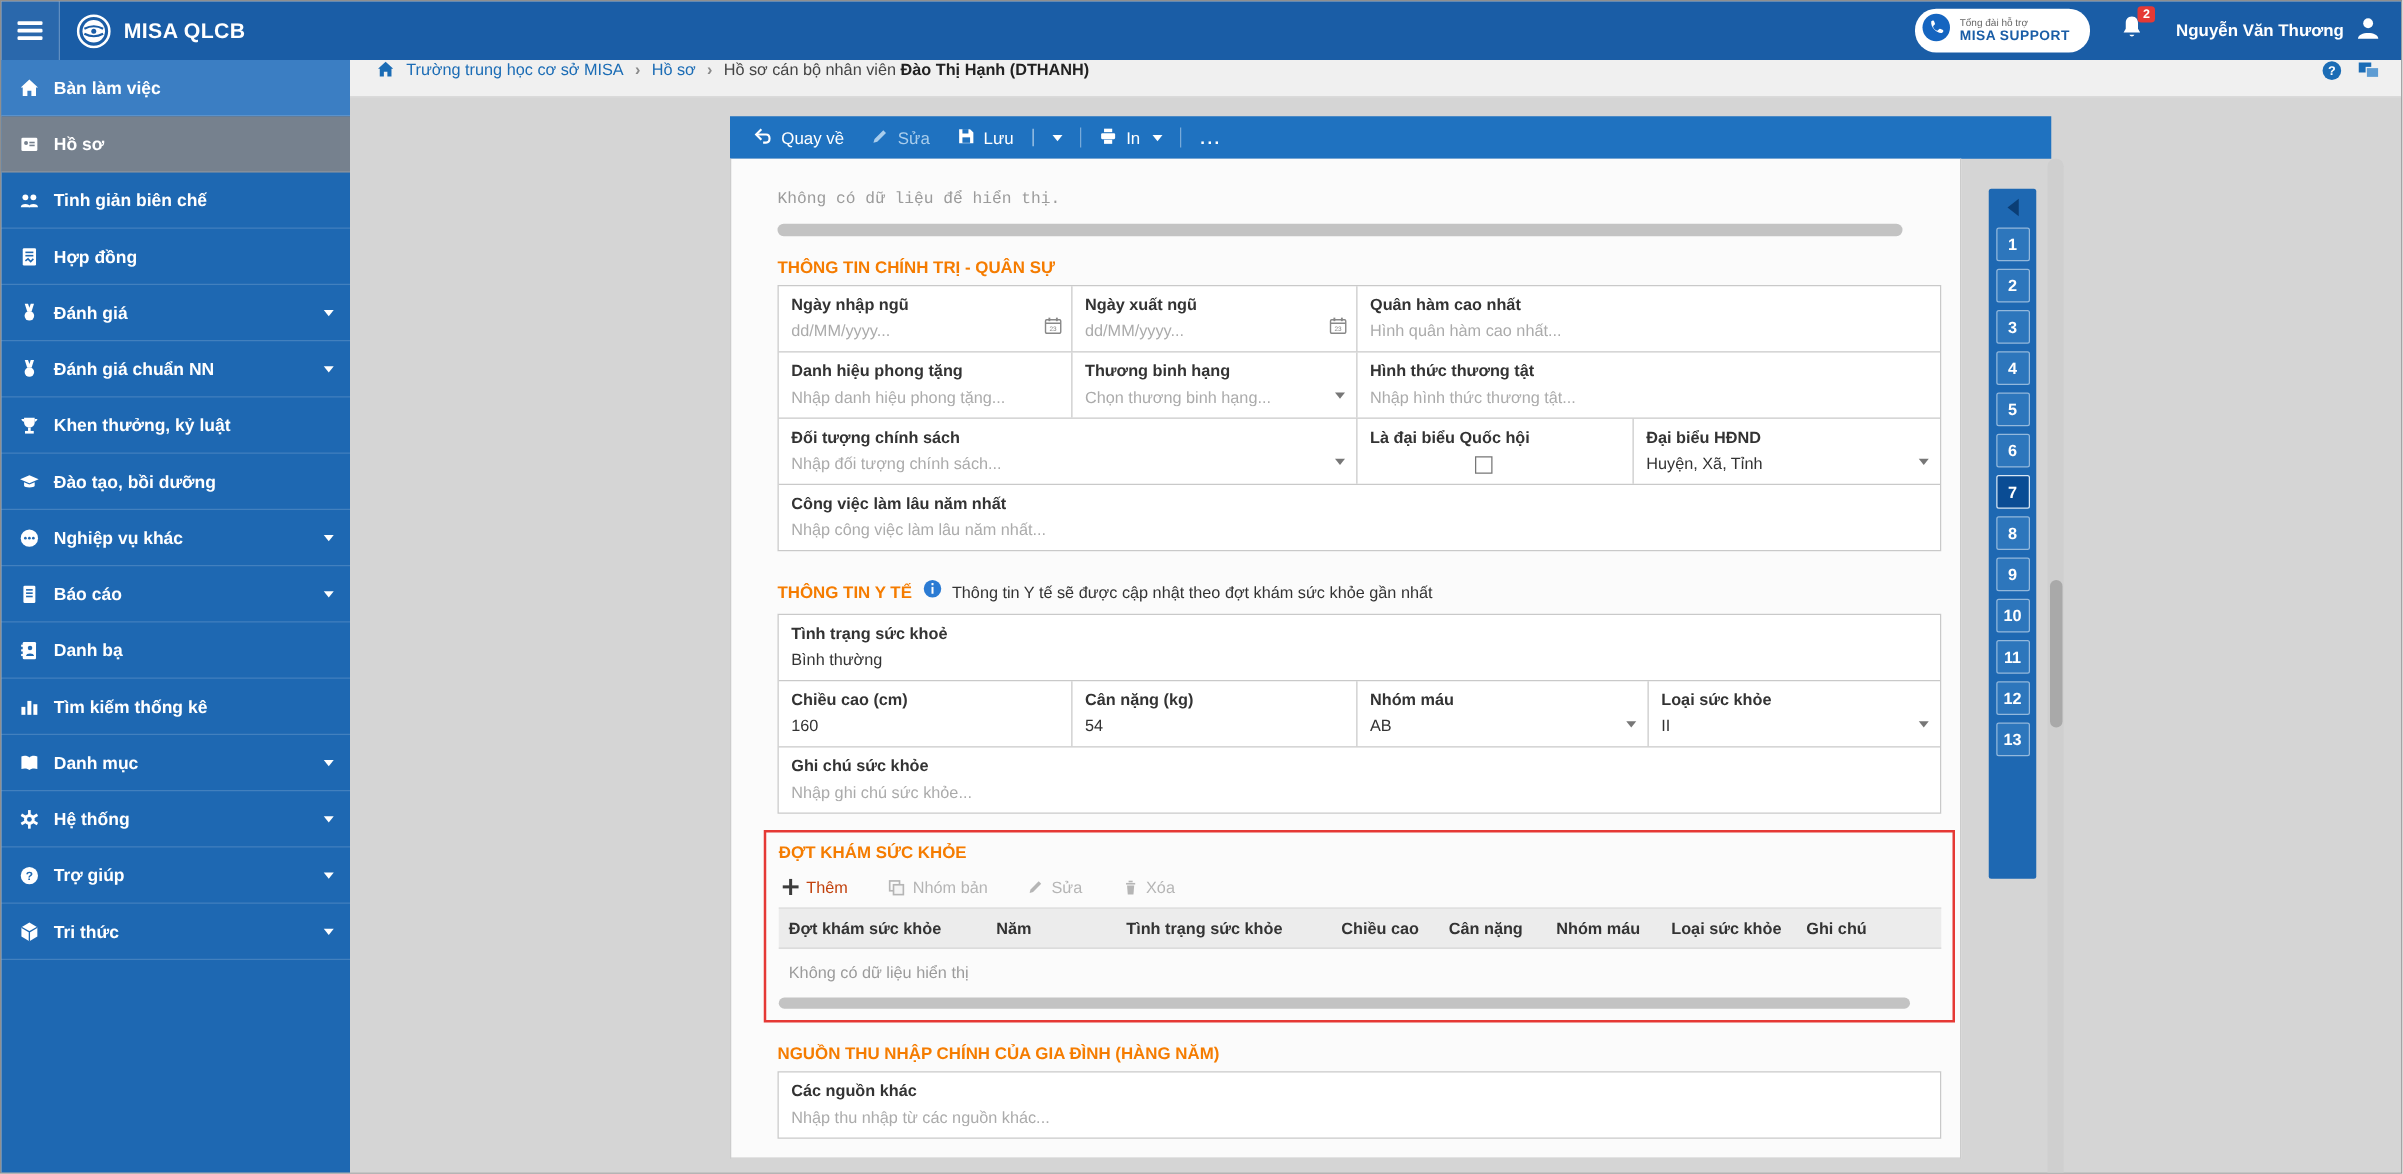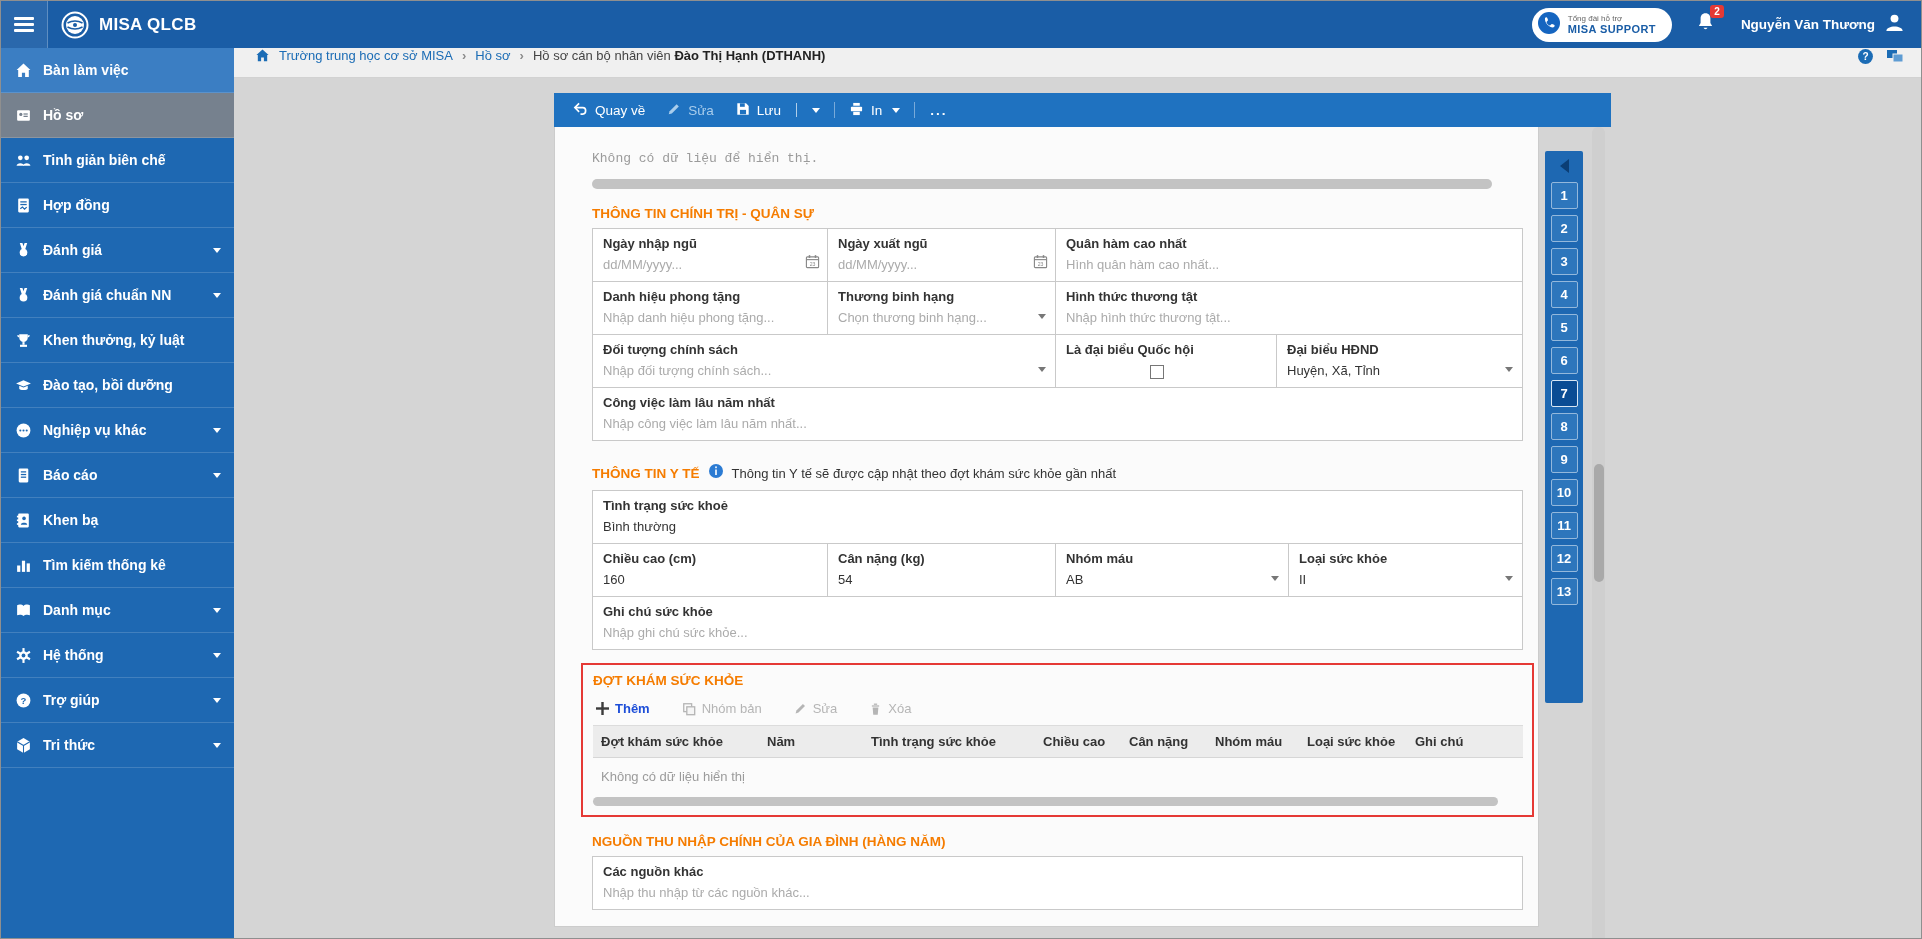--- a/index.html
+++ b/index.html
@@ -19,41 +19,41 @@
   .support-text{display:flex;flex-direction:column;line-height:1.15;}
   .support-l1{font-size:8px;color:#666;}
   .support-l2{font-size:11px;font-weight:700;color:#1a5da6;letter-spacing:.4px;}
   .bell-wrap{position:relative;margin:0 26px 0 24px;cursor:pointer;}
   .badge{position:absolute;top:-7px;right:-9px;background:#e53935;color:#fff;font-size:10px;font-weight:700;padding:1px 4px;border-radius:3px;}
   .user{display:flex;align-items:center;gap:9px;cursor:pointer;}
   .user-name{font-size:13.5px;font-weight:600;}
 
   
   .body-row{display:flex;height:892px;}
-  .sidebar{width:233px;background:#1e68b2;flex:none;}
+  .sidebar{width:279px;background:#1e68b2;flex:none;}
   .sitem{height:45px;display:flex;align-items:center;gap:11px;padding:0 11px 0 13px;border-bottom:1px solid rgba(255,255,255,.16);color:#fff;font-size:14px;font-weight:700;cursor:pointer;}
   .sitem .lbl{flex:1;}
   .sitem.first{background:#3b7ec3;}
   .sitem.active{background:#76818e;}
   .sicon{width:18px;height:18px;display:flex;align-items:center;justify-content:center;flex:none;}
   .chev{width:0;height:0;border-left:4.5px solid transparent;border-right:4.5px solid transparent;border-top:5px solid #fff;margin-right:2px;}
 
   .right-area{flex:1;display:flex;flex-direction:column;min-width:0;}
 
   
   .crumbbar{height:30px;background:#f0f0f0;border-bottom:1px solid #d2d2d2;display:flex;align-items:flex-start;gap:9px;padding:0 16px 0 21px;font-size:13px;}
   .crumb-link{color:#1b6cb5;cursor:pointer;text-decoration:none;}
   .crumb-sep{color:#8a8a8a;font-size:13px;font-weight:700;}
   .crumb-cur{color:#444;}
   .crumb-cur b{color:#222;}
   .crumb-right{margin-left:auto;display:flex;align-items:center;gap:12px;}
 
   
   .main{flex:1;position:relative;background:#d5d5d5;overflow:hidden;}
-  .content-col{position:absolute;left:320px;top:15px;width:1057px;}
+  .content-col{position:absolute;left:304px;top:15px;width:1057px;}
   .toolbar{height:34px;background:#1f72c0;display:flex;align-items:center;color:#fff;padding:0 8px;font-size:13.5px;}
   .tbtn{display:flex;align-items:center;gap:7px;padding:0 11px;height:100%;cursor:pointer;}
   .tbtn.disabled{color:#a9cdec;cursor:default;}
   .tcaret{width:0;height:0;border-left:4px solid transparent;border-right:4px solid transparent;border-top:5px solid #fff;margin-left:3px;}
   .tminisep{width:1px;height:14px;background:rgba(255,255,255,.65);margin:0 5px 0 8px;}
   .tsep{width:1px;height:16px;background:rgba(255,255,255,.4);margin:0 3px;}
   .tmore{font-weight:900;letter-spacing:2px;padding:0 12px;cursor:pointer;}
 
   .panel{width:985px;height:800px;background:#fbfbfb;border:1px solid #cccccc;border-top:none;padding:24px 17px 0 37px;overflow:hidden;}
   .empty-top{color:#9b9b9b;font-size:13px;font-family:Liberation Mono, monospace;}
@@ -75,21 +75,21 @@
   .w221{width:221px;flex:none;}.w233{width:233px;flex:none;}.wfl{flex:1;}
 
   .medhead{display:flex;align-items:center;gap:8px;margin-top:22px;}
   .medhead .stitle{margin-top:0;}
   .mednote{font-size:13px;color:#333;}
 
   .khsk{width:953px;margin:13px 0 0 -11px;border:2px solid #e53935;padding:8px 9px 9px 10px;}
   .khsk .stitle{margin-top:0;}
   .gactions{display:flex;align-items:center;gap:32px;margin-top:10px;padding:3px 0 9px 3px;font-size:13px;}
   .gact{display:flex;align-items:center;gap:6px;cursor:pointer;}
-  .gact.add{color:#1d4ed8;font-weight:700;}
+  .gact.add{color:#c2410c;font-weight:400;}
   .gact.dis{color:#b5b5b5;cursor:default;}
   .ghead{display:flex;background:#ececec;border-top:1px solid #dcdcdc;border-bottom:1px solid #d6d6d6;font-size:13px;font-weight:700;color:#333;}
   .gh{padding:8px 4px 8px 8px;white-space:nowrap;overflow:hidden;}
   .g1{width:166px;flex:none;}.g2{width:104px;flex:none;}.g3{width:172px;flex:none;}.g4{width:86px;flex:none;}
   .g5{width:86px;flex:none;}.g6{width:92px;flex:none;}.g7{width:108px;flex:none;}.g8{flex:1;}
   .gempty{font-size:13px;color:#9b9b9b;padding:11px 0 1px 8px;}
   .khsk .hbar{width:905px;margin-top:12px;height:9px;}
 
   
   .secnav{position:absolute;left:1311px;top:73px;width:38px;height:552px;background:#1e68b2;border-radius:2px;padding-top:5px;}
@@ -268,21 +268,21 @@
         <span class="sicon">
             <svg width="17" height="17" viewBox="0 0 16 16">
               <rect x="3" y="1.5" width="10" height="13" rx="1" fill="#fff"></rect>
               <rect x="1.8" y="3.5" width="2" height="1.6" fill="#fff"></rect>
               <rect x="1.8" y="7" width="2" height="1.6" fill="#fff"></rect>
               <rect x="1.8" y="10.5" width="2" height="1.6" fill="#fff"></rect>
               <circle cx="8.5" cy="6" r="1.7" fill="#1e68b2"></circle>
               <path d="M5.5 12 C5.5 9.5 11.5 9.5 11.5 12Z" fill="#1e68b2"></path>
             </svg>
           </span>
-        <span class="lbl">Khen bạ</span>
+        <span class="lbl">Danh bạ</span>
       </div>
       <div class="sitem">
         <span class="sicon">
             <svg width="17" height="17" viewBox="0 0 16 16" fill="#fff">
               <rect x="2" y="8" width="3" height="6"></rect>
               <rect x="6.5" y="3.5" width="3" height="10.5"></rect>
               <rect x="11" y="6" width="3" height="8"></rect>
             </svg>
           </span>
         <span class="lbl">Tìm kiếm thống kê</span>

